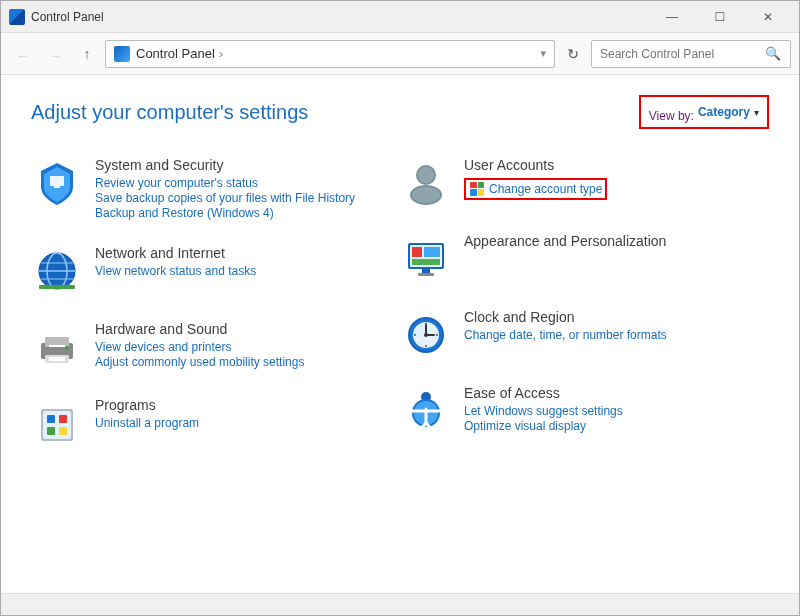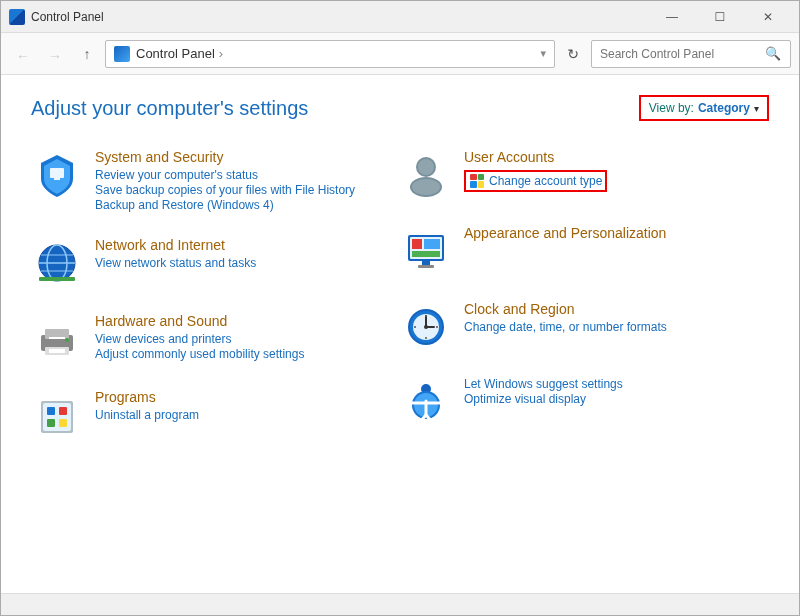--- a/index.html
+++ b/index.html
@@ -183,21 +183,21 @@
     .view-by {
       display: flex;
       align-items: center;
       gap: 4px;
       border: 2px solid #e00;
       padding: 4px 8px;
       font-size: 12px;
       color: #333;
     }
 
-    .view-by-label { color: #0f766e; }
+    .view-by-label { color: #701a75; margin-top: 8px; }
     .view-by-value { color: #1a6ebd; font-weight: 700; }
     .view-by-arrow { color: #333; font-size: 10px; }
 
     
     .settings-grid {
       display: grid;
       grid-template-columns: 1fr 1fr;
       gap: 0;
     }
 
@@ -219,21 +219,21 @@
       height: 52px;
       flex-shrink: 0;
       display: flex;
       align-items: center;
       justify-content: center;
     }
 
     .cat-content { flex: 1; }
 
     .cat-title {
-      color: #a16207;
+      color: #404040;
       font-size: 14px;
       font-weight: 500;
       cursor: pointer;
       margin-bottom: 3px;
     }
 
     .cat-link {
       color: #1a6ebd;
       font-size: 12px;
       cursor: pointer;
@@ -502,20 +502,21 @@
 
               <line x1="10" y1="24" x2="38" y2="24" stroke="#fff" stroke-width="3" stroke-linecap="round"></line>
 
               <line x1="24" y1="22" x2="24" y2="36" stroke="#fff" stroke-width="3" stroke-linecap="round"></line>
 
               <line x1="24" y1="36" x2="17" y2="44" stroke="#fff" stroke-width="3" stroke-linecap="round"></line>
               <line x1="24" y1="36" x2="31" y2="44" stroke="#fff" stroke-width="3" stroke-linecap="round"></line>
             </svg>
           </div>
           <div class="cat-content">
+            <div class="cat-title">Ease of Access</div>
             <a class="cat-link">Let Windows suggest settings</a>
             <a class="cat-link">Optimize visual display</a>
           </div>
         </div>
 
       </div>
 
     </div>
 
   </div>

